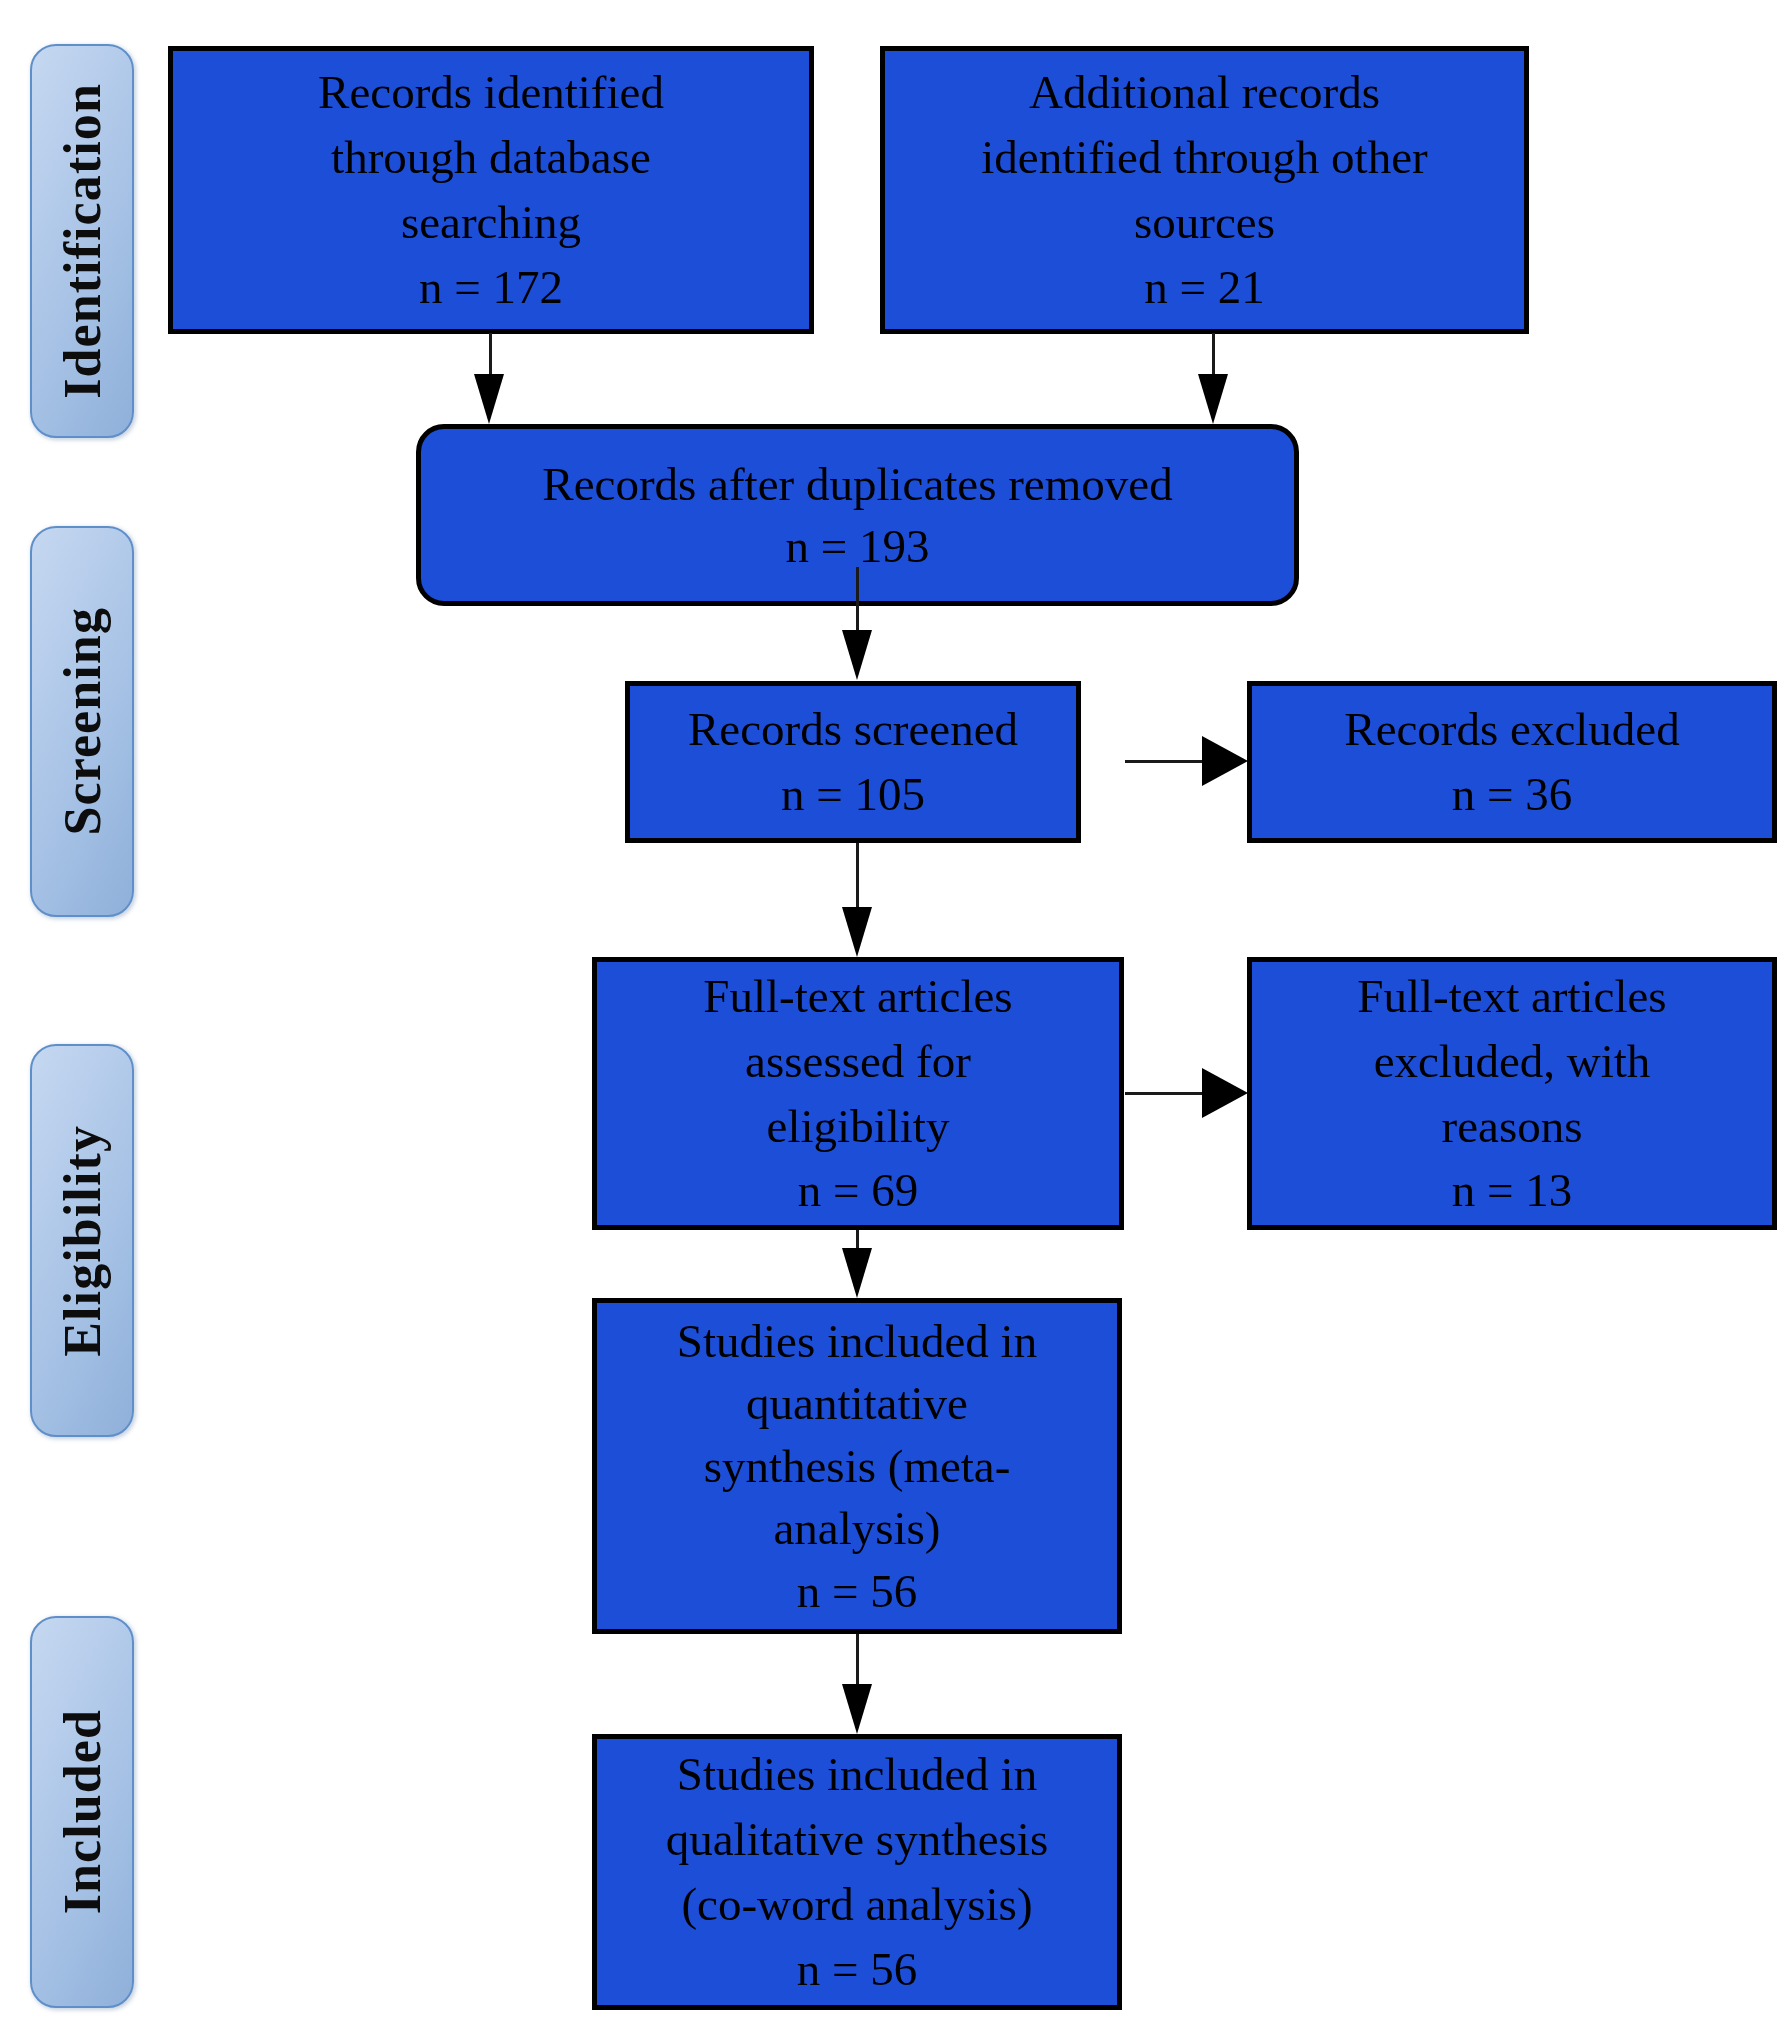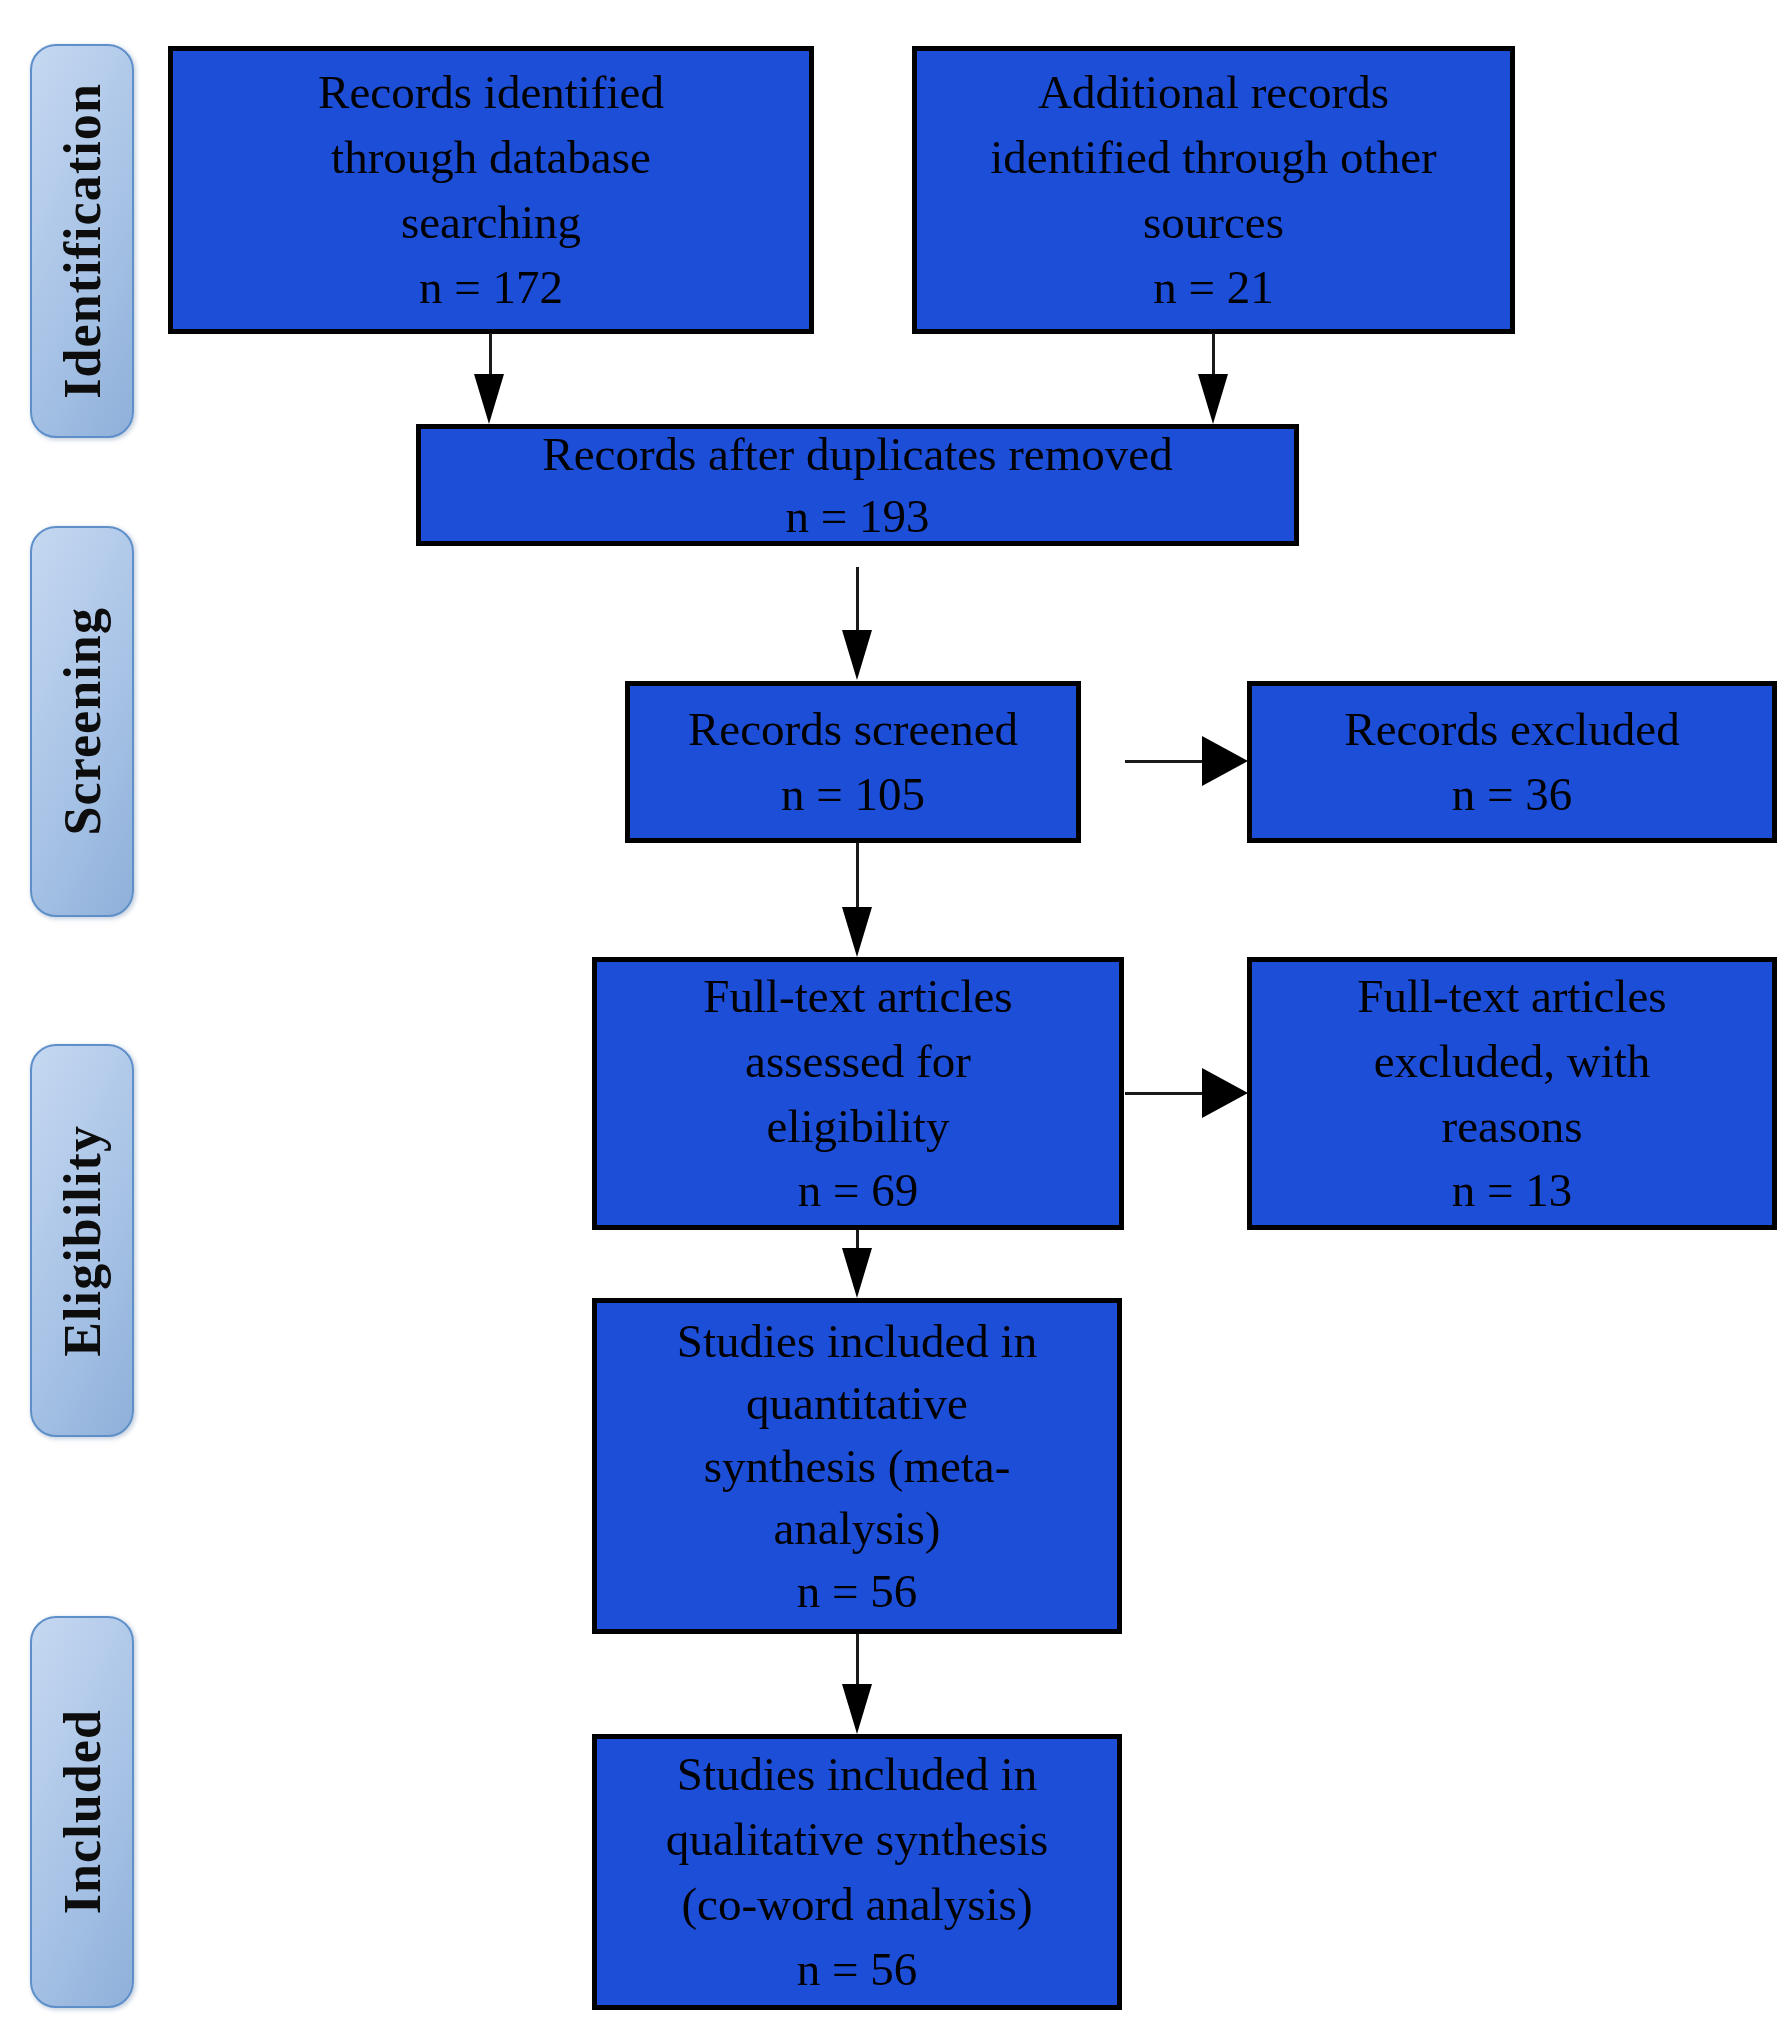--- a/index.html
+++ b/index.html
@@ -45,22 +45,22 @@
     border: 5.7px solid #000000;
     display: flex; align-items: center; justify-content: center;
   }
   .fbox .fbox-text {
     white-space: pre-line;
     text-align: center;
     font-size: 47px;
     line-height: 1.38;
   }
   #box-database     { left: 168px;  top: 46px;   width: 646px; height: 288px; }
-  #box-other        { left: 912px; top: 46px;   width: 603px; height: 288px; }
-  #box-duplicates   { left: 416px;  top: 424px;  width: 883px; height: 122px; }
+  #box-other        { left: 880px; top: 46px;   width: 649px; height: 288px; }
+  #box-duplicates   { left: 416px;  top: 424px;  width: 883px; height: 182px; border-radius: 28px; }
   #box-duplicates .fbox-text { line-height: 1.32; }
   #box-screened     { left: 625px; top: 681px; width: 456px;  height: 162px; }
   #box-excluded     { left: 1247px; top: 681px; width: 530px;  height: 162px; }
   #box-fulltext     { left: 592px; top: 957px; width: 532px;  height: 273px; }
   #box-ft-excluded  { left: 1247px; top: 957px; width: 530px;  height: 273px; }
   #box-quantitative { left: 592px; top: 1298px; width: 530px;  height: 336px; }
   #box-quantitative .fbox-text { line-height: 1.33; }
   #box-qualitative  { left: 592px; top: 1734px; width: 530px;  height: 276px; }
 
   

